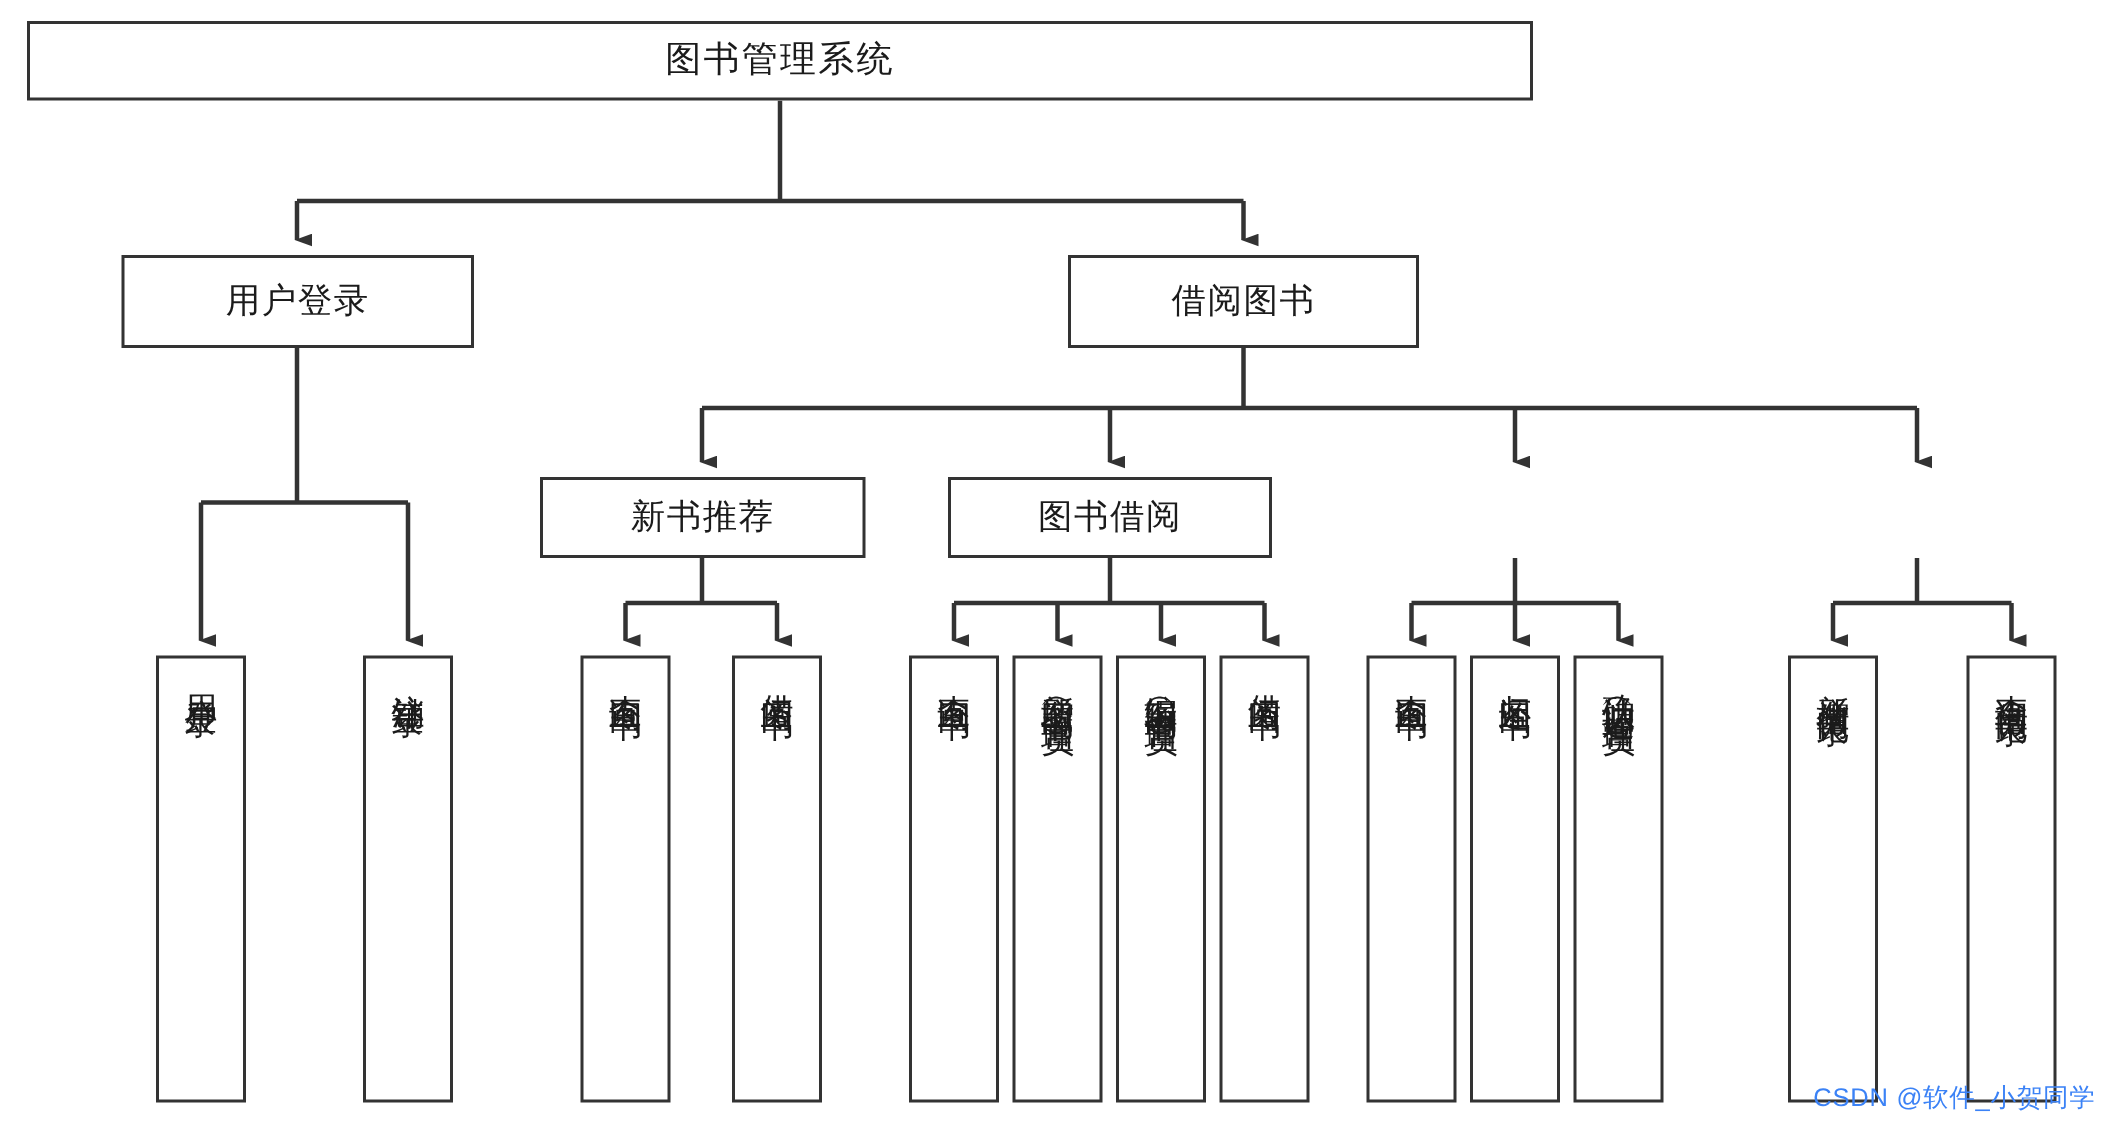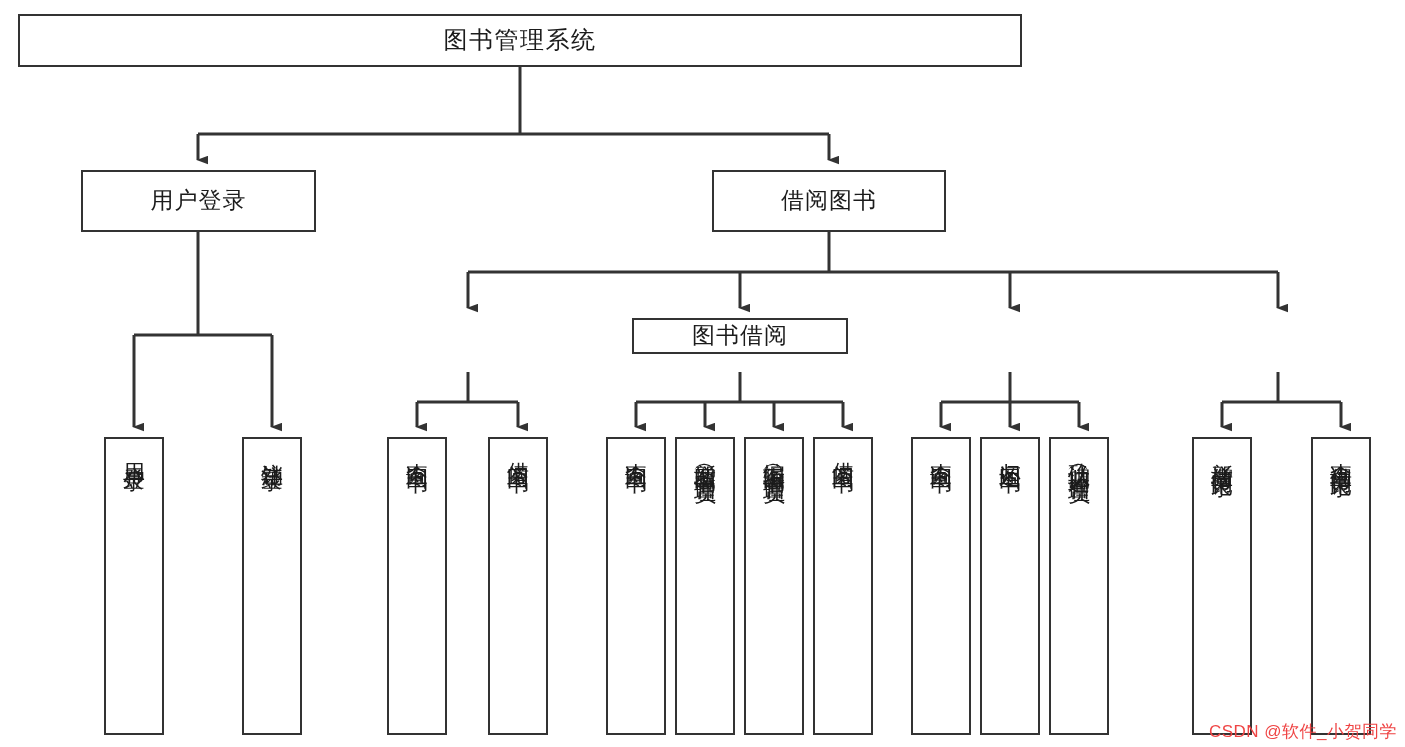--- a/index.html
+++ b/index.html
@@ -62,21 +62,21 @@
     text-orientation: upright;
     font-size: 22px;
     letter-spacing: 3px;
     line-height: 1;
   }
   #watermark {
     position: absolute;
     right: 8px;
     bottom: 4px;
     font-size: 17px;
-    color: #ef4444;
+    color: #3b82f6;
     letter-spacing: 0.5px;
     white-space: nowrap;
   }
 </style>
 </head>
 <body>
 
 <div id="canvas">
 
   <svg id="connectors" viewBox="0 0 1405 747" xmlns="http://www.w3.org/2000/svg">
@@ -134,21 +134,24 @@
     <span class="label">图书管理系统</span>
   </div>
 
   <div class="node h" style="left:81px; top:170px; width:235px; height:62px;">
     <span class="label">用户登录</span>
   </div>
   <div class="node h" style="left:712px; top:170px; width:234px; height:62px;">
     <span class="label">借阅图书</span>
   </div>
 
-  <div class="node h" style="left:632px; top:318px; width:216px; height:36px;">
+  <div class="node h" style="left:360px; top:318px; width:217px; height:54px;">
+    <span class="label">新书推荐</span>
+  </div>
+  <div class="node h" style="left:632px; top:318px; width:216px; height:54px;">
     <span class="label">图书借阅</span>
   </div>
 
   <div class="node v" style="left:104px; top:437px; width:60px; height:298px;">
     <span class="label">用户登录</span>
   </div>
   <div class="node v" style="left:242px; top:437px; width:60px; height:298px;">
     <span class="label">注销登录</span>
   </div>
 

